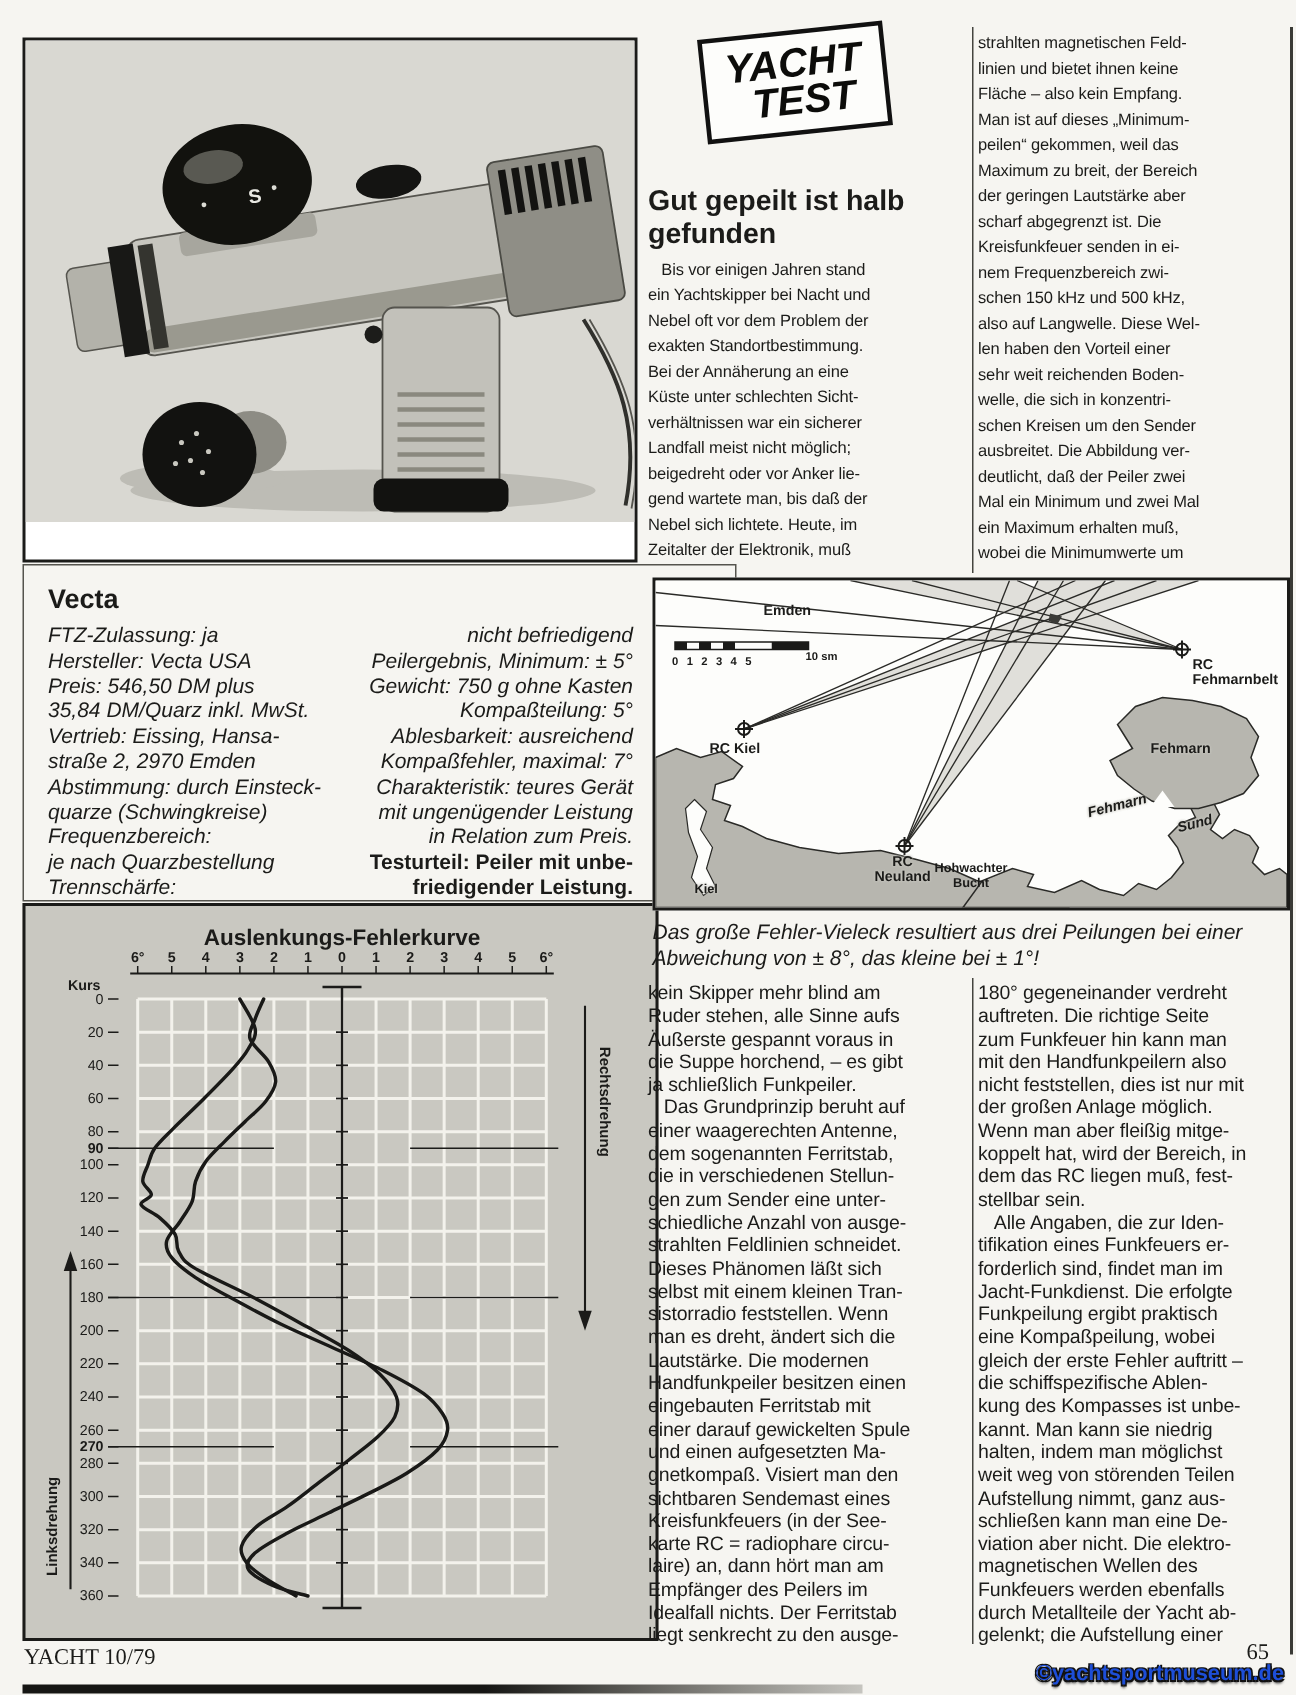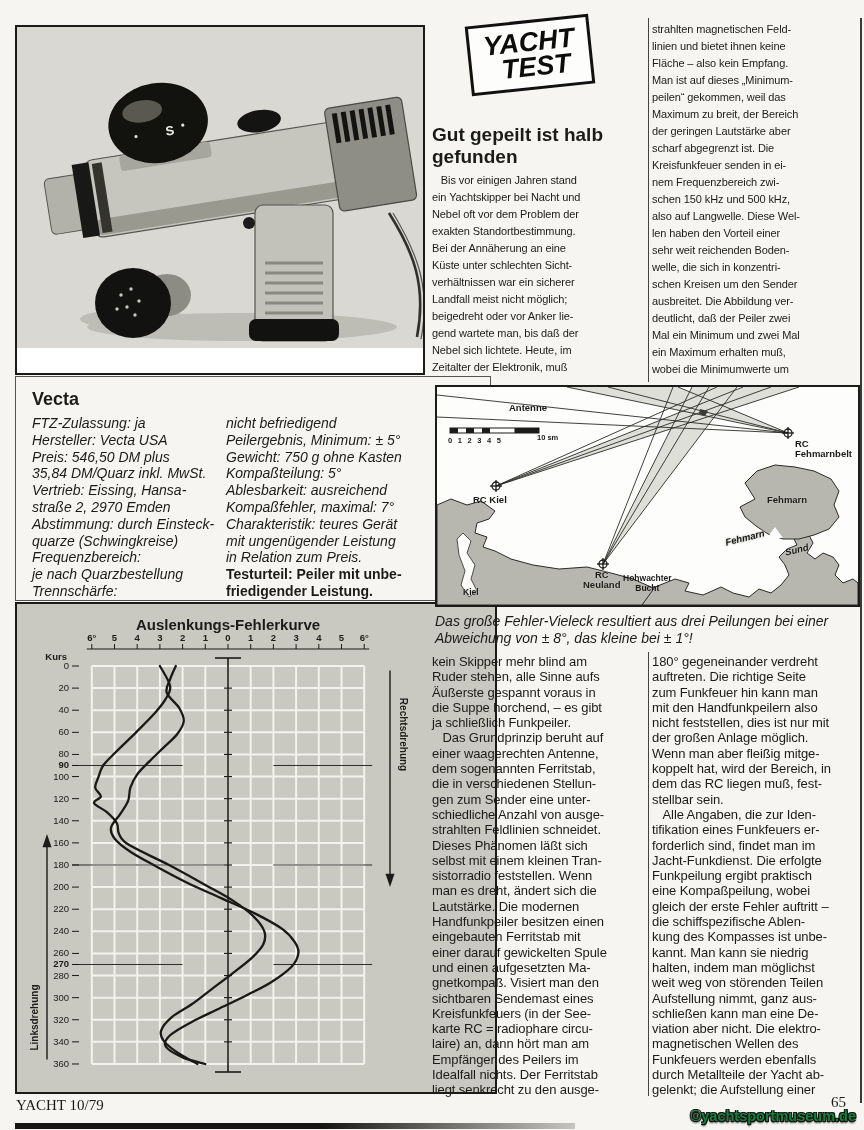--- a/index.html
+++ b/index.html
@@ -9,32 +9,32 @@
   .pre{white-space:pre-line;}
   .bodytext{font-size:11px;line-height:17px;letter-spacing:-0.1px;}
   .bodytext-sm{font-size:13px;line-height:15.3px;letter-spacing:-0.1px;}
   .rule-v{width:1px;background:#44443f;}
   .box{border:2px solid #1b1b19;box-sizing:border-box;}
   #photo-fig{left:15px;top:25px;width:410px;height:350px;background:#fff;}
   #specs-box{left:15px;top:376px;width:476px;height:225px;border:1px solid #55544e;box-sizing:border-box;background:#f6f5f1;}
   #specs-title{left:16px;top:12px;font-size:18px;font-weight:bold;}
   .spec-col{font-style:italic;font-size:14px;line-height:16.8px;}
   #specs-verdict{font-weight:bold;font-size:14px;line-height:16.8px;}
-  #chart-box{left:15px;top:602px;width:482px;height:492px;background:#c9c8c1;border:2px solid #1b1b19;box-sizing:border-box;}
+  #chart-box{left:15px;top:602px;width:424px;height:492px;background:#c9c8c1;border:2px solid #1b1b19;box-sizing:border-box;}
   #logo-box{left:468px;top:20px;width:118px;height:64px;border:3px solid #111;background:#fdfdfb;
             transform:rotate(-6deg);display:flex;flex-direction:column;align-items:center;justify-content:center;}
   .logo-line{font-size:27px;line-height:25px;font-weight:bold;font-style:italic;letter-spacing:0px;color:#0c0c0a;}
   #heading{left:432px;top:124px;width:214px;font-size:19px;line-height:22px;font-weight:bold;}
   #map-fig{left:435px;top:385px;width:425px;height:222px;background:#fff;border:2px solid #1b1b19;box-sizing:border-box;}
   .map-label{position:absolute;font-size:9.5px;font-weight:bold;line-height:10px;color:#1b1b19;}
   .halo{text-shadow:0 0 2px #c9c8c1,0 0 2px #c9c8c1;}
   #map-caption{left:435px;top:613px;width:428px;font-style:italic;font-size:14px;line-height:17px;}
   #footer-issue{left:16px;top:1097px;font-family:"Liberation Serif",serif;font-size:15px;}
   #footer-page{left:800px;top:1094px;width:46px;text-align:right;font-family:"Liberation Serif",serif;font-size:15px;}
-  #footer-watermark{left:630px;top:1108px;width:226px;text-align:right;font-weight:bold;font-size:14.5px;color:#15803d;
+  #footer-watermark{left:630px;top:1108px;width:226px;text-align:right;font-weight:bold;font-size:14.5px;color:#1d4ed8;
      text-shadow:-1px -1px 0 #111,1px -1px 0 #111,-1px 1px 0 #111,1px 1px 0 #111,0 2px 2px #111;}
   #footer-strip{left:15px;top:1123px;width:560px;height:6px;background:linear-gradient(90deg,#161614 0 55%,#7a7974 80%,#c6c5c0);}
   #edge-right{left:860px;top:18px;width:2px;height:1085px;background:#3a3a36;}
 </style>
 </head>
 <body>
 
 <div id="page">
 
   <div id="photo-fig" class="abs box">
@@ -98,21 +98,21 @@
 Hersteller: Vecta USA
 Preis: 546,50 DM plus
 35,84 DM/Quarz inkl. MwSt.
 Vertrieb: Eissing, Hansa-
 straße 2, 2970 Emden
 Abstimmung: durch Einsteck-
 quarze (Schwingkreise)
 Frequenzbereich:
 je nach Quarzbestellung
 Trennschärfe:</div>
-    <div class="abs" style="left:210px;top:38px;width:196px;">
+    <div class="abs" style="left:210px;top:38px;width:196px;text-align:right;">
       <div class="spec-col pre">nicht befriedigend
 Peilergebnis, Minimum: ± 5°
 Gewicht: 750 g ohne Kasten
 Kompaßteilung: 5°
 Ablesbarkeit: ausreichend
 Kompaßfehler, maximal: 7°
 Charakteristik: teures Gerät
 mit ungenügender Leistung
 in Relation zum Preis.</div>
       <div id="specs-verdict" class="pre">Testurteil: Peiler mit unbe-
@@ -353,21 +353,21 @@
           <line x1="53" y1="99" x2="65" y2="99"></line>
           <line x1="59" y1="93" x2="59" y2="105"></line>
         <circle cx="351" cy="46" r="4"></circle>
           <line x1="345" y1="46" x2="357" y2="46"></line>
           <line x1="351" y1="40" x2="351" y2="52"></line>
         <circle cx="166" cy="177" r="4"></circle>
           <line x1="160" y1="177" x2="172" y2="177"></line>
           <line x1="166" y1="171" x2="166" y2="183"></line>
       </g>
     </svg>
-    <span class="map-label" style="left:72px;top:16px;">Antenne</span>
+    <span class="map-label" style="left:72px;top:16px;">Emden</span>
     <span class="map-label" style="left:11px;top:49px;font-size:7.5px;word-spacing:3.5px;font-weight:bold;">0 1 2 3 4 5</span>
     <span class="map-label" style="left:100px;top:46px;font-size:7.5px;">10 sm</span>
     <span class="map-label" style="left:36px;top:108px;">RC Kiel</span>
     <span class="map-label pre" style="left:358px;top:52px;">RC
 Fehmarnbelt</span>
     <span class="map-label pre halo" style="left:146px;top:183px;text-align:center;">RC
 Neuland</span>
     <span class="map-label halo" style="left:26px;top:200px;font-size:8.5px;">Kiel</span>
     <span class="map-label halo" style="left:330px;top:108px;">Fehmarn</span>
     <span class="map-label halo" style="left:288px;top:146px;font-style:italic;transform:rotate(-14deg);">Fehmarn</span>

